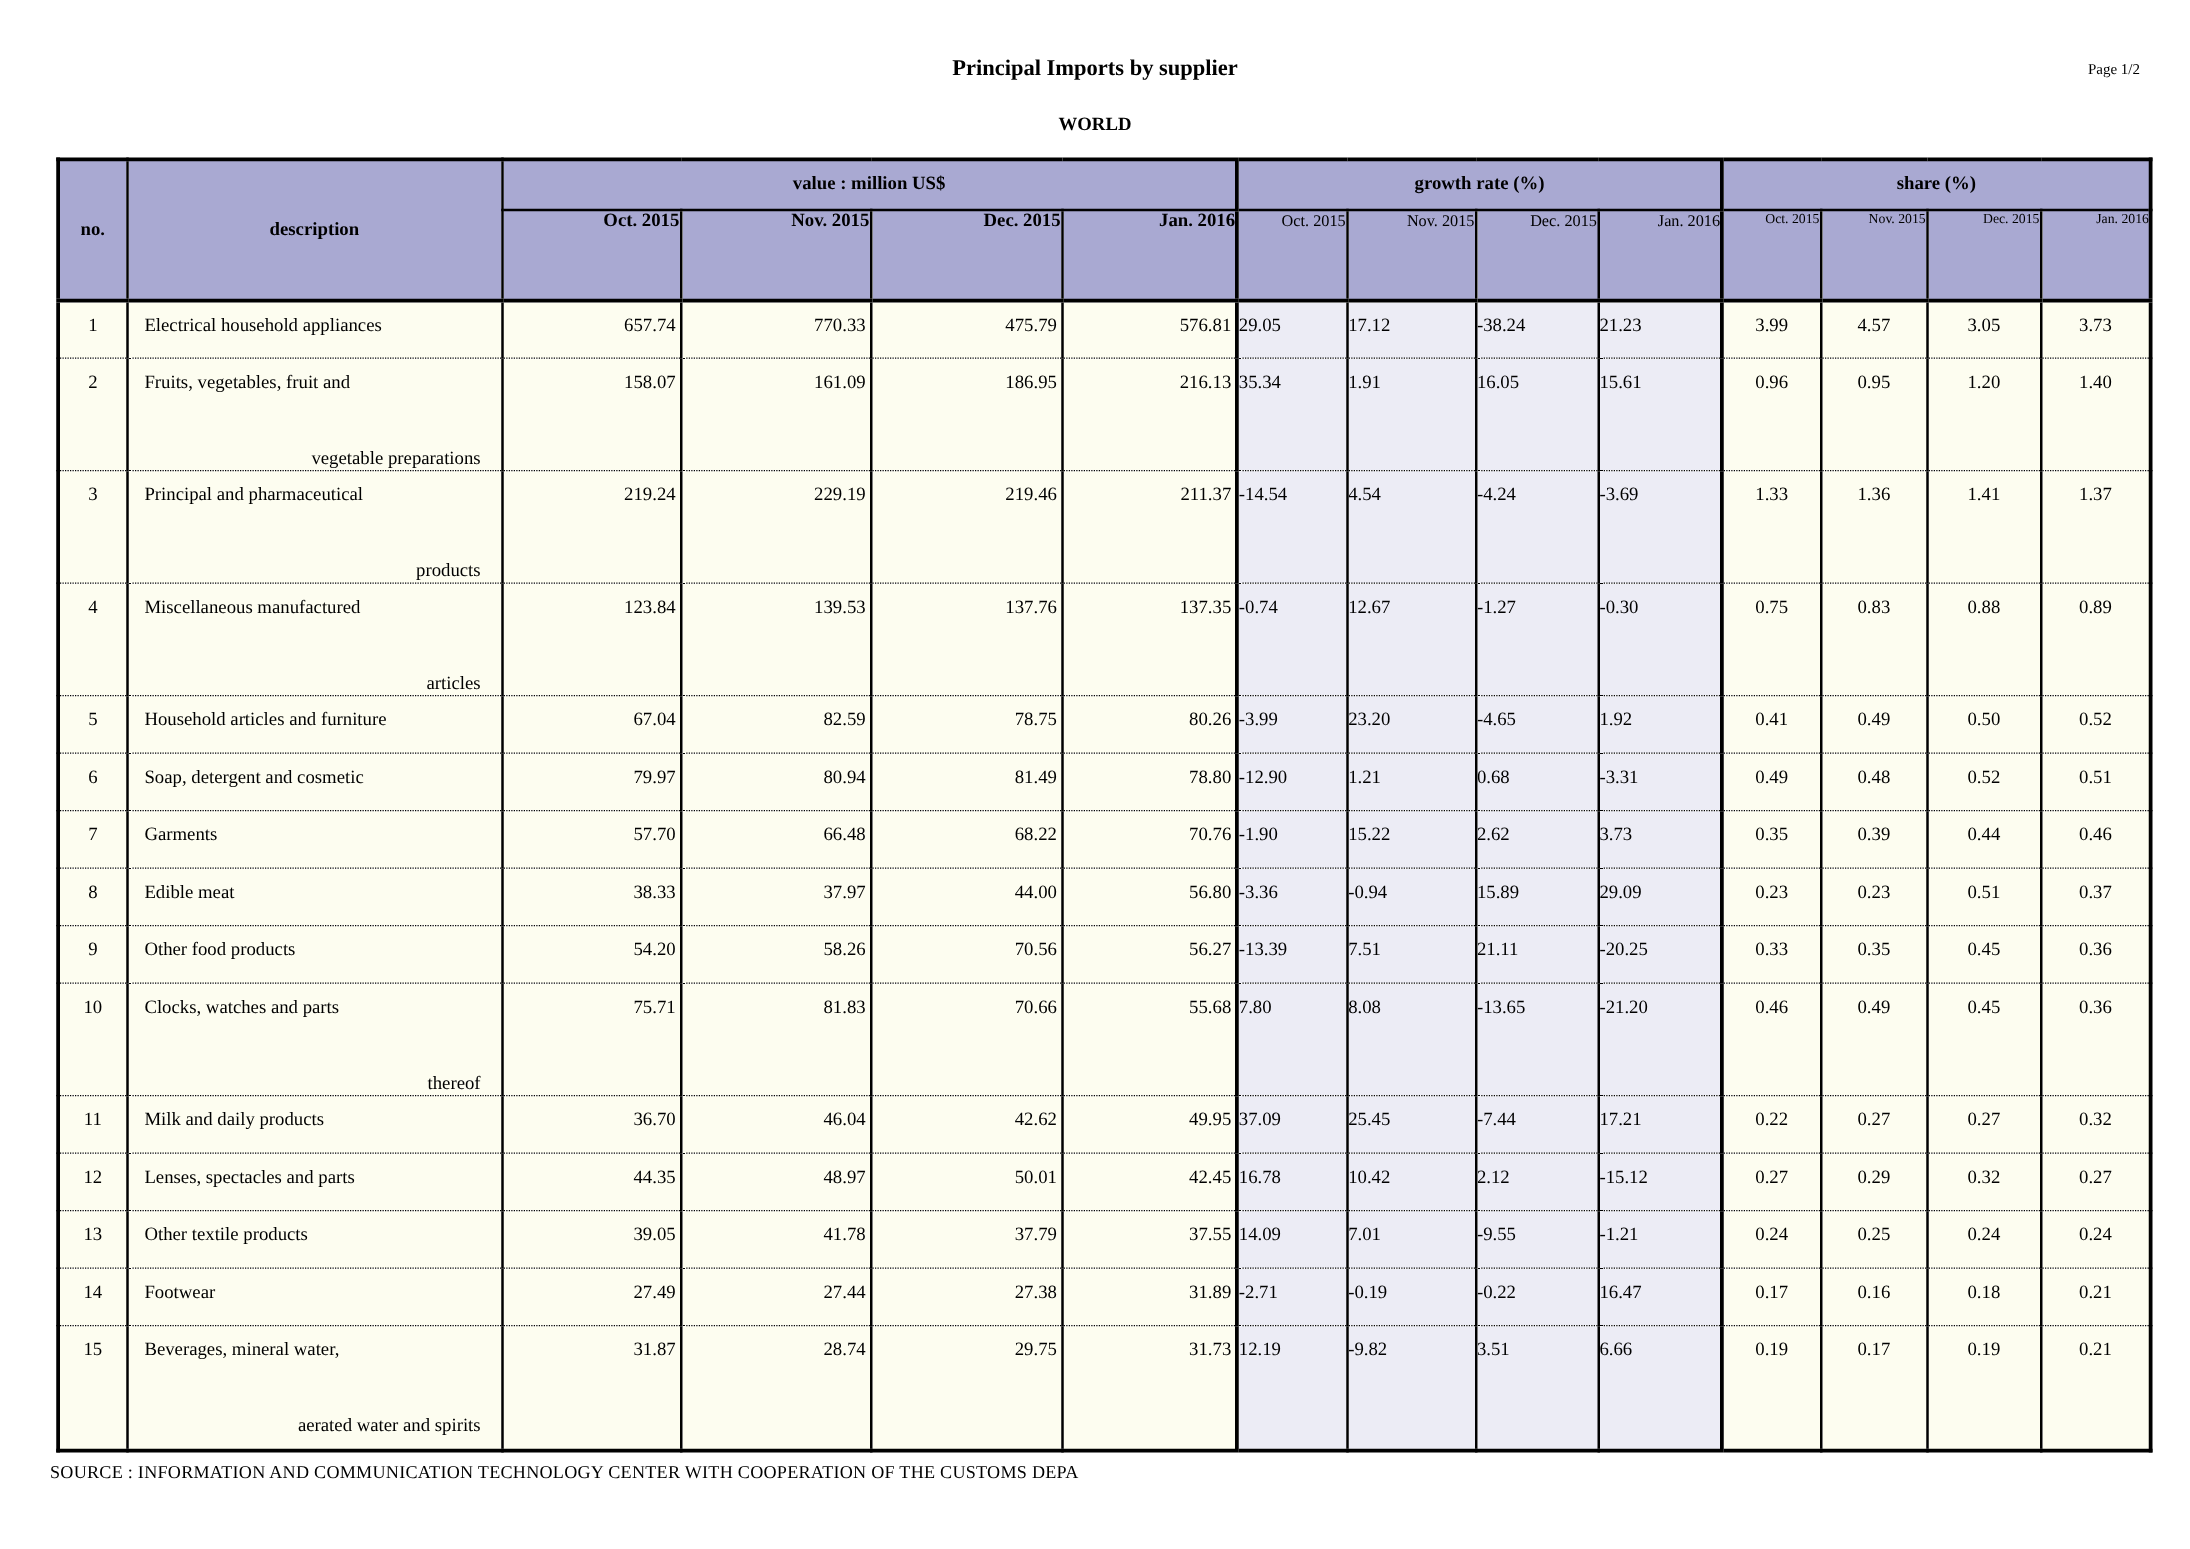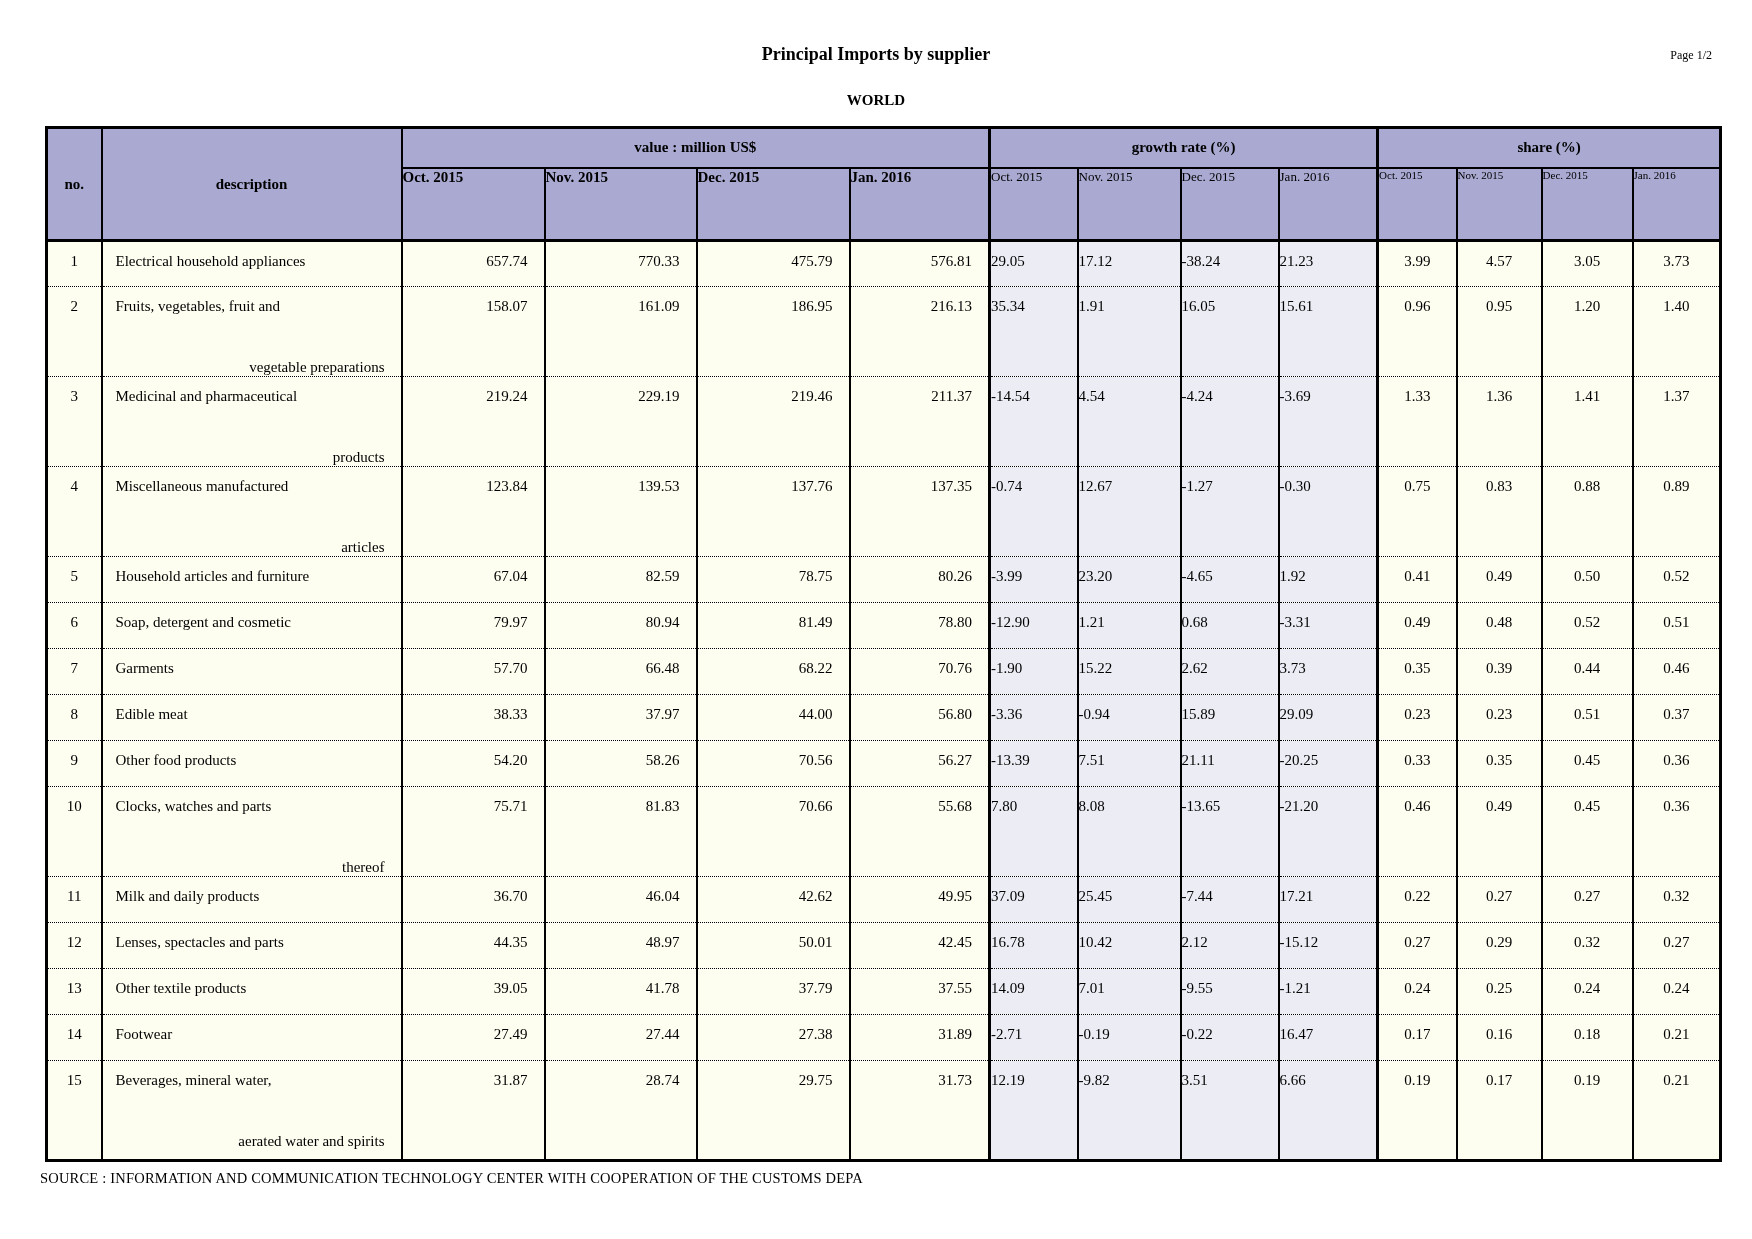--- a/index.html
+++ b/index.html
@@ -25,21 +25,21 @@
   }
   .imports-table {
     position: absolute; top: 126px; left: 45px; width: 1674px;
     border-collapse: collapse; table-layout: fixed;
     border: 3px solid #000;
   }
   .imports-table th { border: 2px solid #000; padding: 0; overflow: hidden; }
   thead th { background: var(--header-bg, #a9a9d2); font-weight: bold; }
   .h-group { height: 40px; font-size: 15px; text-align: center; vertical-align: middle; }
   .h-no, .h-desc { font-size: 15px; text-align: center; vertical-align: middle; }
-  .h-month { height: 73px; vertical-align: top; padding-top: 12px; text-align: left; font-family: Liberation Serif, serif; }
+  .h-month { height: 73px; vertical-align: top; padding-top: 12px; text-align: right; font-family: Liberation Serif, serif; }
   .m-value  { font-size: 15px; }
   .m-growth { font-size: 13px; font-weight: normal; }
   .m-share  { font-size: 11px; font-weight: normal; }
   thead tr.months th, thead th[rowspan] { border-bottom: 3px solid #000; }
 
   tbody td {
     background: var(--body-bg, #fdfdf0);
     vertical-align: top; font-size: 15px;
     padding: 11px 0 0 0;
     border: none; border-left: 2px solid #000; border-right: 2px solid #000;
@@ -47,21 +47,21 @@
   }
   tbody tr + tr td { border-top: 1px dotted #000; }
   .group-start { border-left-width: 3px !important; }
 
   tr.r-one  { height: 46px; }
   tr.r-two  { height: 90px; }
   tr.r-tall { height: 100px; margin-left: 34px; }
 
   .c-no    { text-align: center; }
   .c-desc  { text-align: left; padding-left: 13px; padding-right: 16px; }
-  .c-value { text-align: right; padding-right: 16px; }
+  .c-value { text-align: right; padding-right: 3px; }
   .c-growth { background: var(--growth-bg, #ececf5); text-align: left; }
   .c-share { text-align: center; }
 
   .desc-line { line-height: 16px; white-space: nowrap; }
   .desc-line + .desc-line { margin-top: 45px; text-align: right; }
 
   .source {
     position: absolute; top: 1170px; left: 40px;
     font-size: 14.5px; letter-spacing: 0.2px;
   }
@@ -147,21 +147,21 @@
         <td class="c-growth">16.05</td>
         <td class="c-growth">15.61</td>
         <td class="c-share group-start">0.96</td>
         <td class="c-share">0.95</td>
         <td class="c-share">1.20</td>
         <td class="c-share">1.40</td>
       </tr>
       <tr class="r-two">
         <td class="c-no">3</td>
         <td class="c-desc">
-          <div class="desc-line">Medicinal and pharmaceutical</div>
+          <div class="desc-line">Principal and pharmaceutical</div>
           <div class="desc-line">products</div>
         </td>
         <td class="c-value">219.24</td>
         <td class="c-value">229.19</td>
         <td class="c-value">219.46</td>
         <td class="c-value">211.37</td>
         <td class="c-growth group-start">-14.54</td>
         <td class="c-growth">4.54</td>
         <td class="c-growth">-4.24</td>
         <td class="c-growth">-3.69</td>

